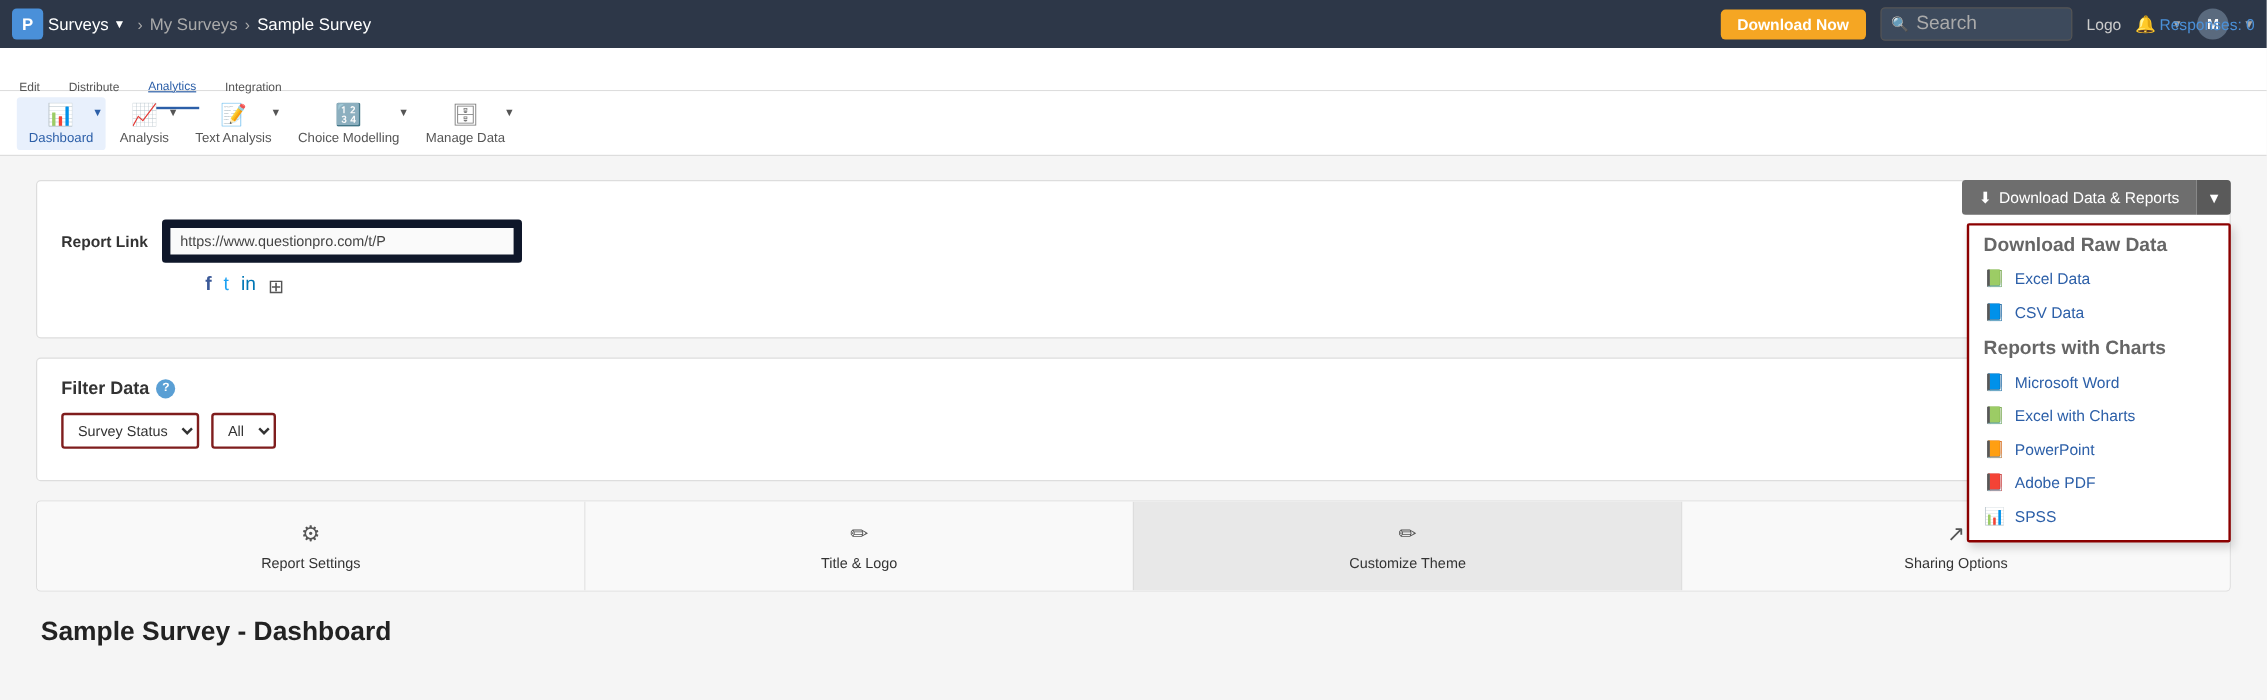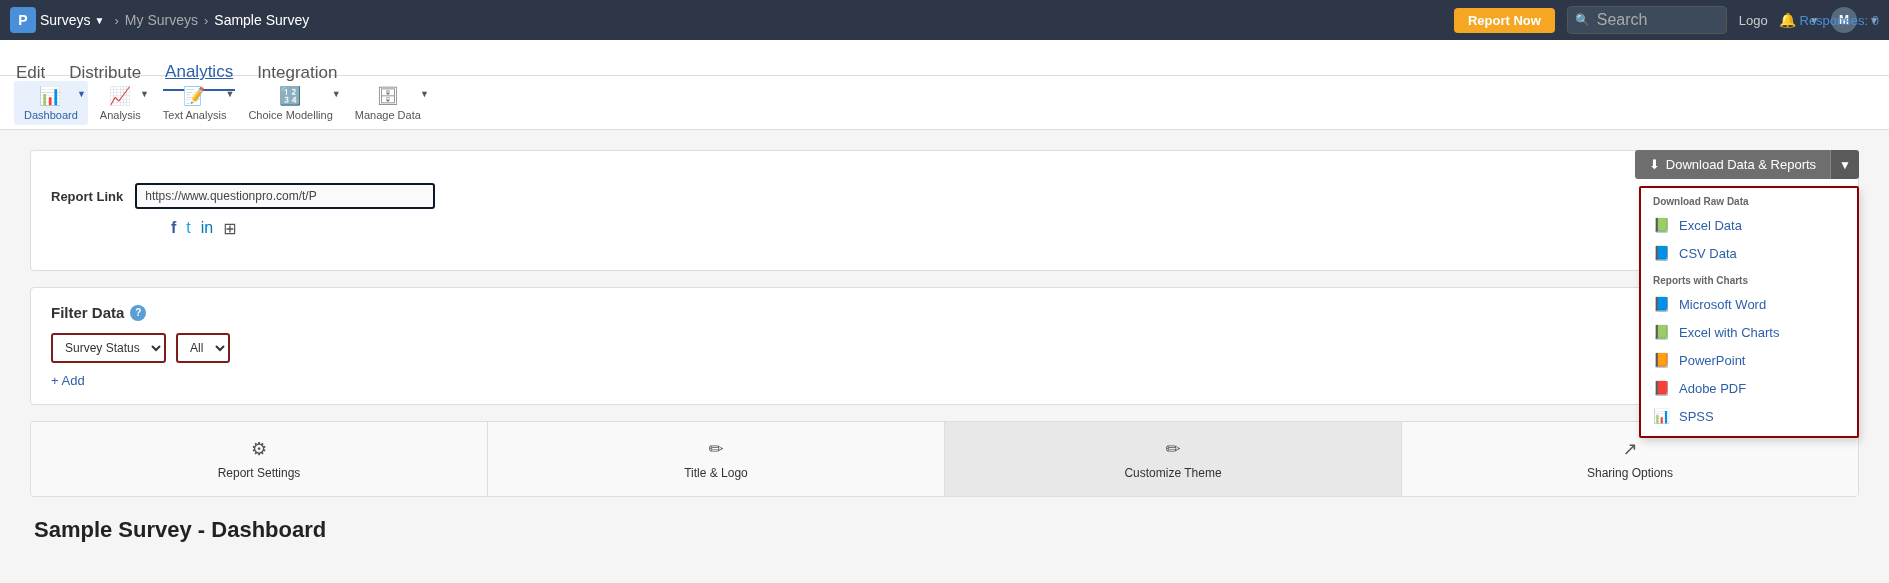--- a/index.html
+++ b/index.html
@@ -111,21 +111,21 @@
       background: white;
       border-bottom: 1px solid #ddd;
       height: 36px;
       display: flex;
       align-items: center;
       padding: 0 14px;
       gap: 20px;
     }
     .second-nav-item {
       color: #555;
-      font-size: 17px;
+      font-size: 10px;
       cursor: pointer;
       padding: 0 2px;
       height: 36px;
       display: flex;
       align-items: center;
       margin-top: 31px;
     }
     .second-nav-item.active {
       color: #2c5fa8;
       border-bottom: 2px solid #2c5fa8;
@@ -190,21 +190,21 @@
       gap: 12px;
       margin-bottom: 10px;
     }
     .report-link-label {
       font-weight: bold;
       color: #333;
       font-size: 13px;
       white-space: nowrap;
     }
     .report-link-url {
-      border: 2px solid #0f172a;
+      border: 7px solid #0f172a;
       border-radius: 3px;
       padding: 4px 8px;
       font-size: 12px;
       color: #444;
       width: 300px;
       background: #fafafa;
     }
     .social-icons {
       display: flex;
       gap: 10px;
@@ -255,21 +255,21 @@
       right: 0;
       top: 36px;
       background: white;
       border: 2px solid #8b0000;
       border-radius: 2px;
       width: 220px;
       box-shadow: 2px 4px 8px rgba(0,0,0,0.15);
       z-index: 100;
     }
     .dropdown-section-label {
-      font-size: 10px;
+      font-size: 16px;
       color: #666;
       font-weight: 600;
       padding: 8px 12px 4px;
     }
     .dropdown-item {
       display: flex;
       align-items: center;
       gap: 8px;
       padding: 5px 12px;
       cursor: pointer;
@@ -396,21 +396,21 @@
   <div class="top-bar-logo">P</div>
   <div class="top-bar-surveys">
     <span>Surveys</span>
     <span class="dropdown-arrow">▼</span>
   </div>
   <span class="top-bar-breadcrumb">›</span>
   <span class="top-bar-page" style="color:#aaa;cursor:pointer;">My Surveys</span>
   <span class="top-bar-breadcrumb">›</span>
   <span class="top-bar-page">Sample Survey</span>
   <div class="top-bar-right">
-    <button class="upgrade-btn">Report Now</button>
+    <button class="upgrade-btn">Download Now</button>
     <div class="search-box">
       <span>🔍</span>
       <input type="text" placeholder="Search" style="">
     </div>
     <span class="top-bar-help">Logo</span>
     <span class="top-bar-bell">🔔</span>
     <span style="color:#aaa;font-size:10px;">▼</span>
     <div class="top-bar-user">M</div>
     <span style="color:#aaa;font-size:10px;">▼</span>
     <span class="top-bar-responses" style="position:absolute;right:10px;color:#4a90d9;font-size:13px;">Responses: 0</span>
@@ -521,23 +521,20 @@
       <div class="help-icon">?</div>
     </div>
     <div class="filter-row">
       <select class="filter-select">
         <option>Survey Status</option>
       </select>
       <select class="filter-select">
         <option>All</option>
       </select>
     </div>
-    <div class="add-filter">
-      <span>+ Add</span>
-    </div>
   </div>
 
   <div class="action-row">
     <div class="action-btn">
       <span class="action-btn-icon">⚙</span>
       <span class="action-btn-label">Report Settings</span>
     </div>
     <div class="action-btn">
       <span class="action-btn-icon">✏</span>
       <span class="action-btn-label">Title &amp; Logo</span>

